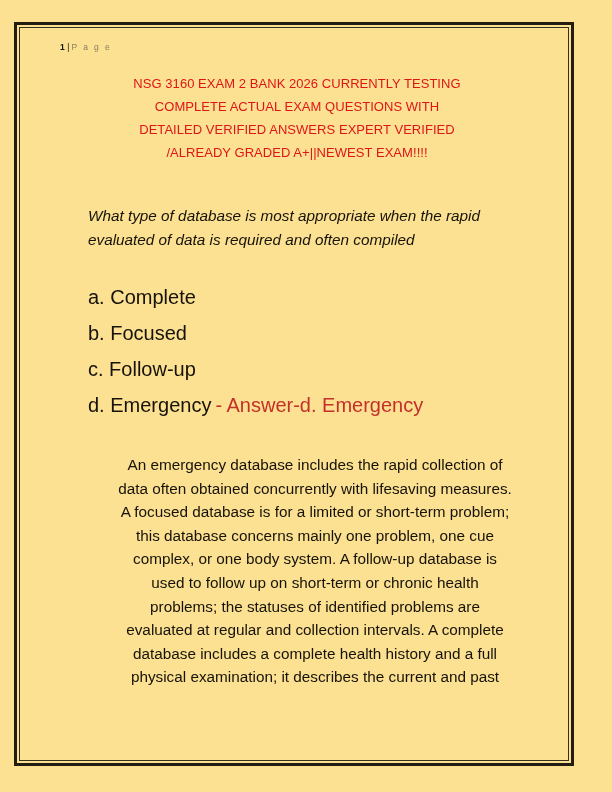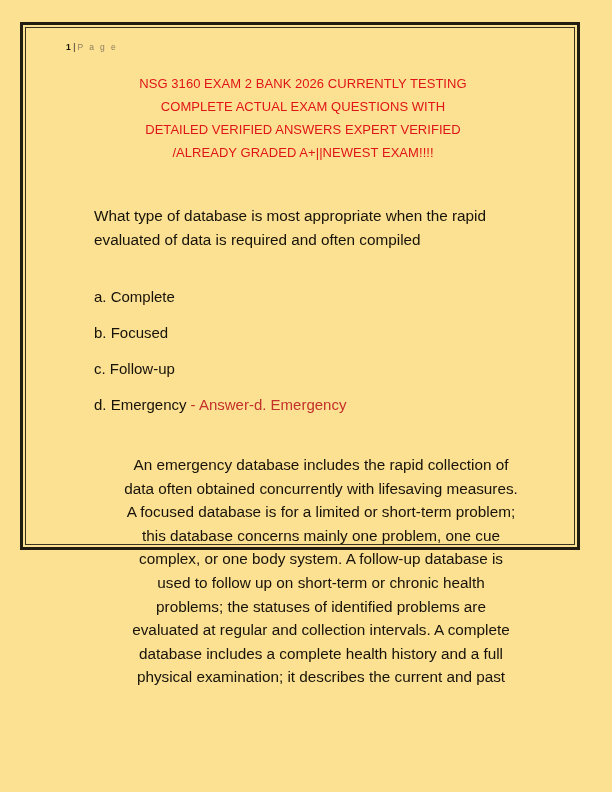--- a/index.html
+++ b/index.html
@@ -18,24 +18,24 @@
     position: relative;
     width: 612px;
     height: 792px;
     background: #fbe191;
     box-sizing: border-box;
   }
 
   
   #page-frame {
     position: absolute;
-    left: 20px;
+    left: 14px;
     top: 22px;
     width: 560px;
-    height: 528px;
+    height: 744px;
     border: 3px solid #231c10;
     box-sizing: border-box;
     background: #fbe191;
   }
   
   #page-frame-inner {
     position: absolute;
     left: 2px;
     top: 2px;
     right: 2px;
@@ -89,32 +89,33 @@
   }
   #doc-title .t-line { display: block; }
 
   
   #question-text {
     color: #17120a;
     font-size: 15.3px;
     line-height: 23.5px;
     margin: 40px 0 0 28px;
     max-width: 478px;
+    font-style: italic;
   }
   #question-text .q-line { display: block; }
 
   
   #options-list {
     list-style: none;
     margin: 36px 0 0 28px;
     padding: 0;
   }
   #options-list li {
     color: #17120a;
-    font-size: 15px;
+    font-size: 20px;
     line-height: 20px;
     margin-bottom: 16px;
     white-space: nowrap;
   }
   #options-list li:last-child { margin-bottom: 12px; }
   .answer-note {
     color: #c5302b;
     padding-left: 4px;
   }
 

